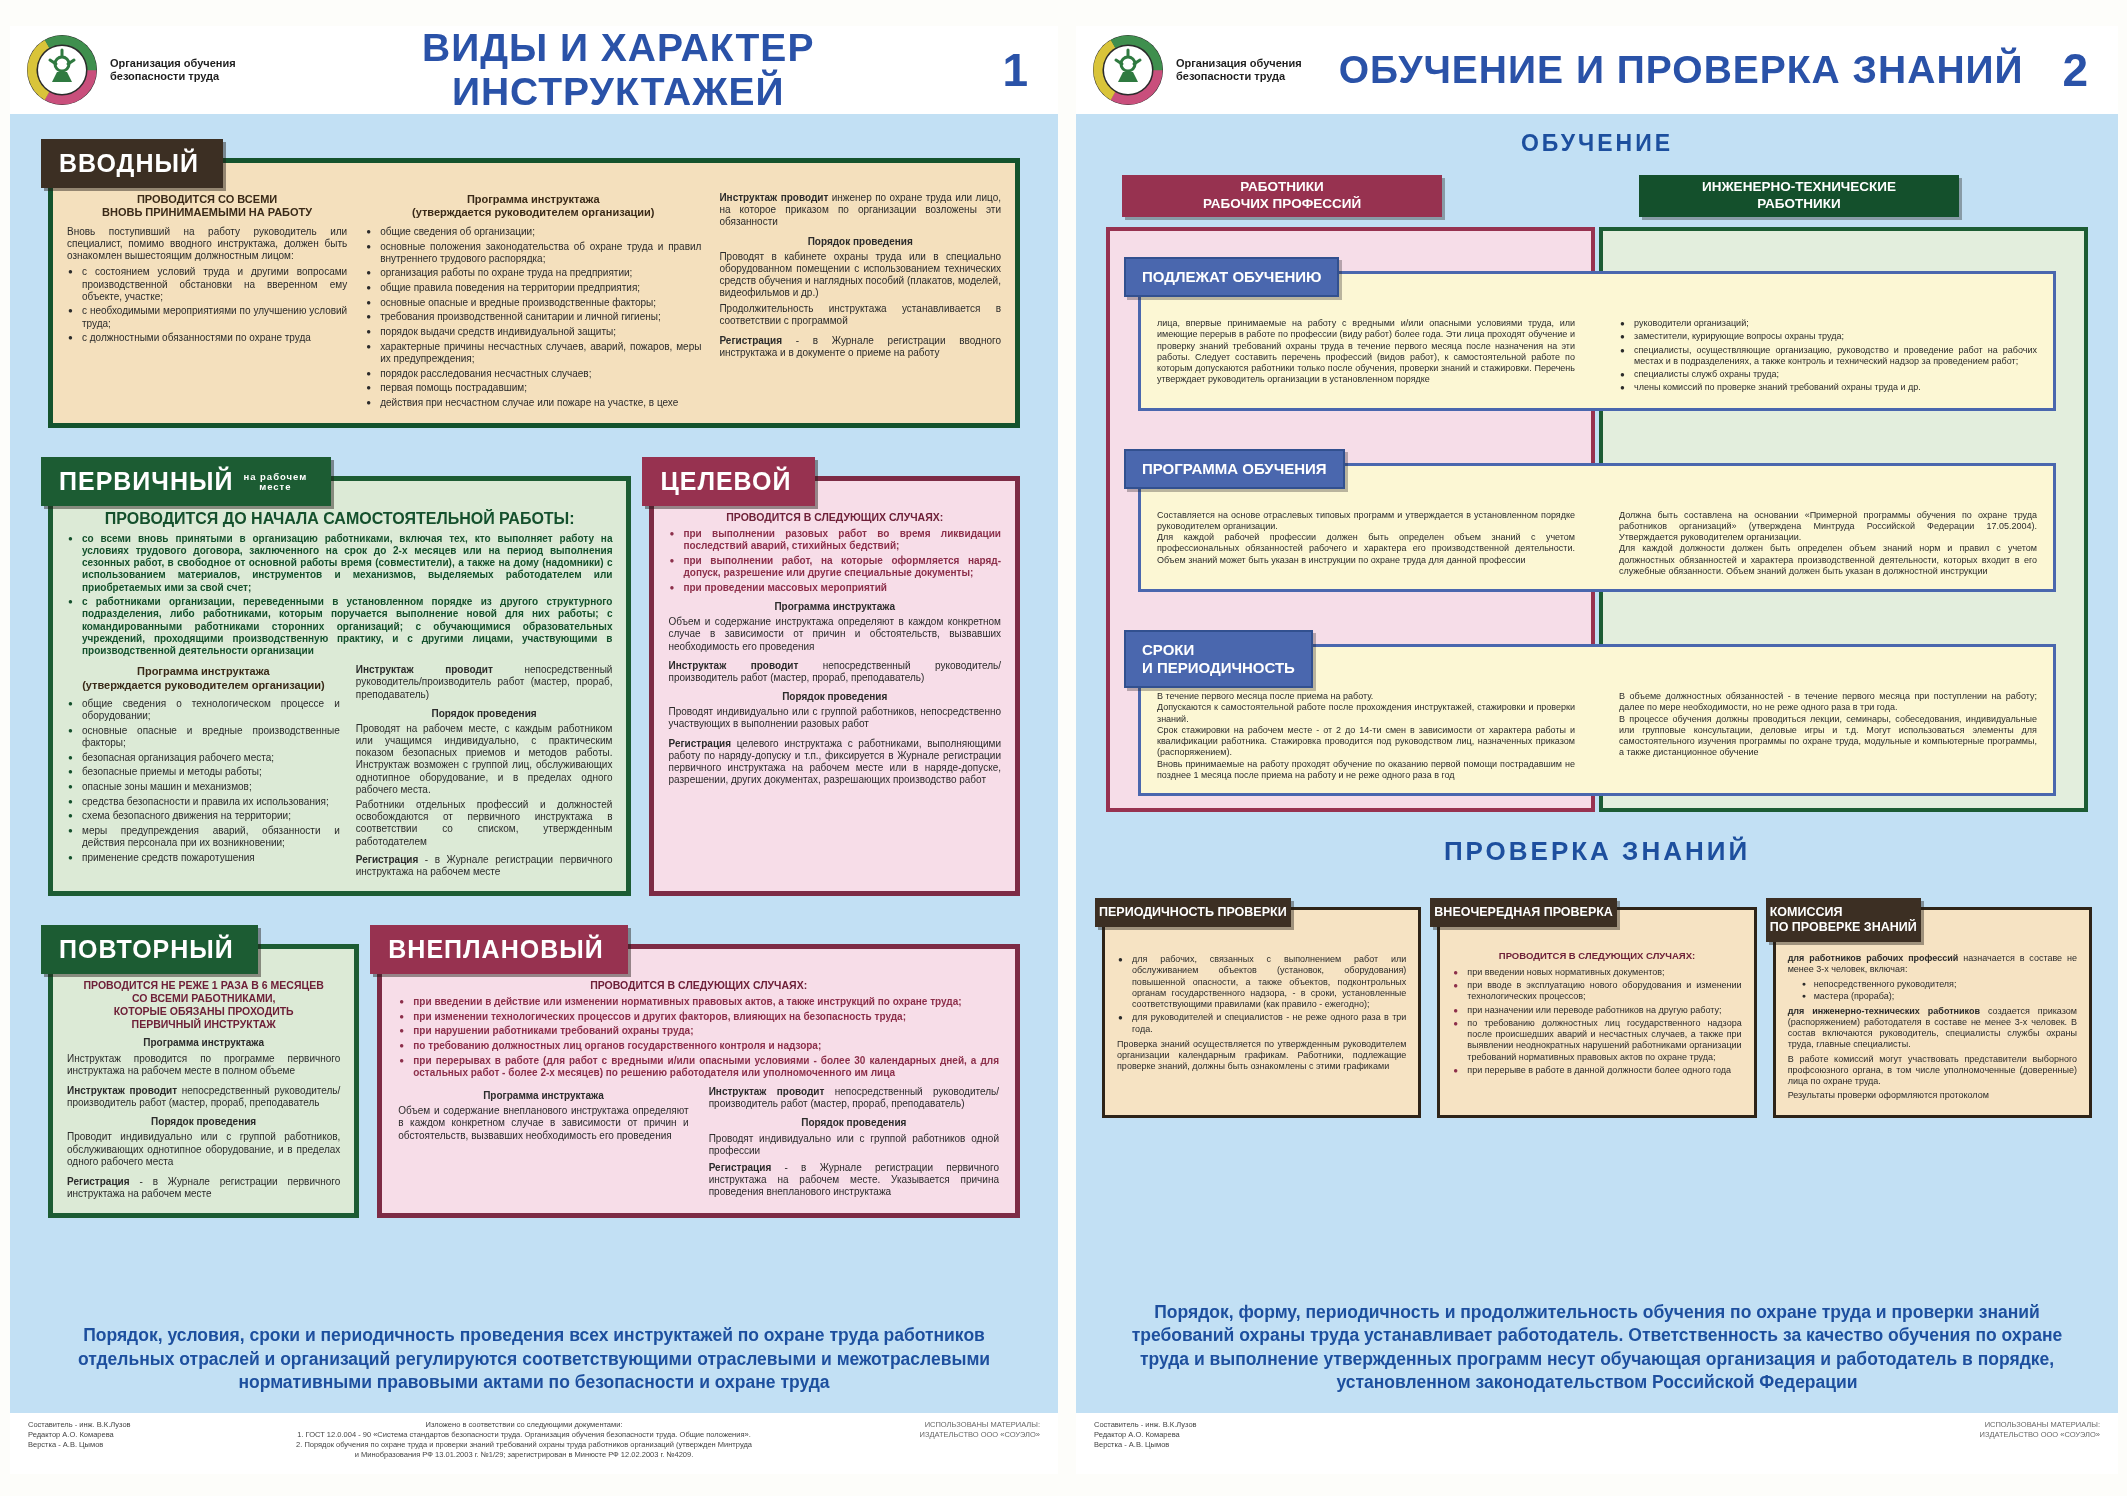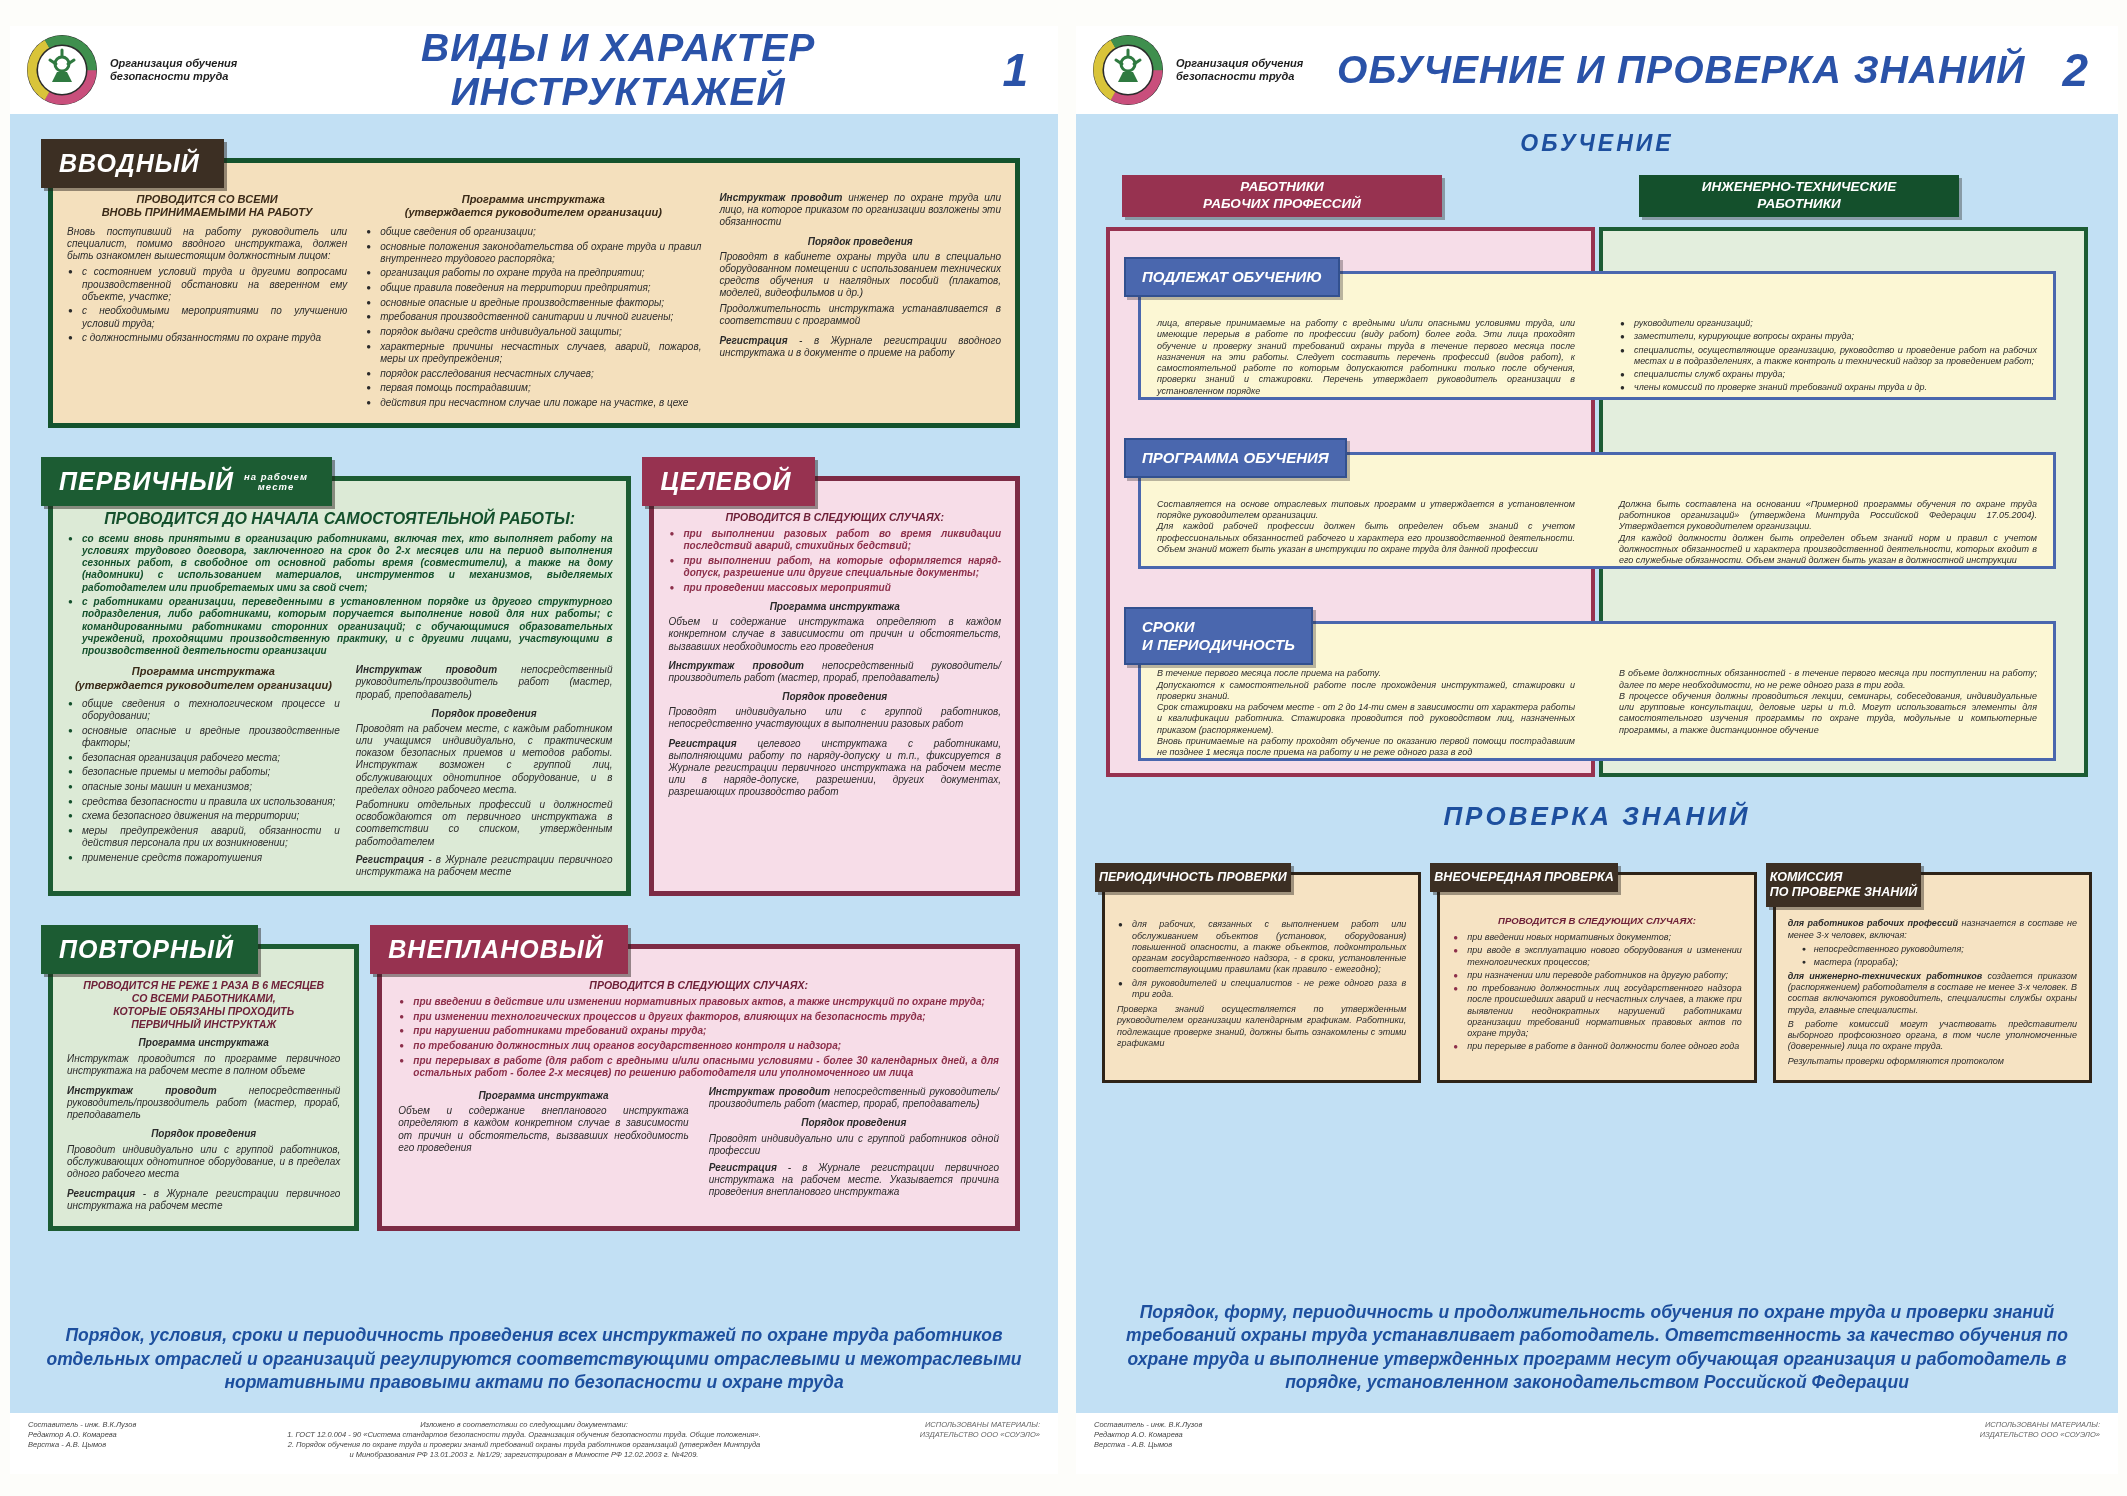--- a/index.html
+++ b/index.html
@@ -1,17 +1,17 @@
 <!DOCTYPE html>
 <html><head>
 <meta charset="utf-8">
 <style>
   html,body{margin:0;padding:0;background:#fff;font-family:"Liberation Sans",sans-serif;}
   #page{position:relative;width:2127px;height:1496px;background:#fdfdfa;overflow:hidden;}
-  .poster{position:absolute;top:26px;height:1448px;display:flex;flex-direction:column;font-style:italic;}
+  .poster{position:absolute;top:26px;height:1448px;display:flex;flex-direction:column;}
   #poster1{left:10px;width:1048px;}
   #poster2{left:1076px;width:1042px;}
   .phead{height:88px;display:flex;align-items:center;gap:12px;padding:0 16px;background:#fff;}
   .logo{width:72px;height:72px;flex:0 0 auto;}
   .brand{font-size:11px;font-weight:bold;color:#1e1e1e;line-height:1.15;width:128px;white-space:pre-line;}
   .ptitle{flex:1;text-align:center;font-size:39px;font-weight:bold;color:#2a52a8;letter-spacing:1px;}
   .pnum{font-size:46px;font-weight:bold;color:#2a52a8;padding:0 14px 0 4px;}
   .pbody{flex:1;background:#c2e0f4;padding:14px 12px 4px;display:flex;flex-direction:column;overflow:hidden;}
   .pfoot{height:54px;display:flex;align-items:flex-start;gap:27px;padding:7px 18px 0;background:#fff;}
   .ftxt{font-size:7.5px;color:#444;line-height:1.35;white-space:pre-line;}
@@ -57,21 +57,21 @@
   .grouptab{position:absolute;top:-18px;color:#fff;font-weight:bold;font-size:13.5px;text-align:center;
             padding:4px 10px;line-height:1.25;width:300px;z-index:2;white-space:pre-line;
             box-shadow:3px 3px 0 rgba(30,25,20,.35);}
   .gtabL{left:28px;background:#973250;}
   .gtabR{left:calc(50% + 42px);background:#14502c;}
   .yblock{position:relative;z-index:1;margin:0 44px 0;}
   .yblock + .yblock{margin-top:52px;}
   .btab{position:absolute;top:-14px;left:-14px;background:#4a67ae;border:2px solid #32508f;color:#fff;
         font-weight:bold;font-size:15px;padding:9px 16px;z-index:2;white-space:pre-line;line-height:1.2;
         box-shadow:3px 3px 0 rgba(30,25,30,.3);}
-  .ycontent{background:#fcf7d4;border:3px solid #4a67ae;padding:44px 16px 0;display:flex;gap:44px;}
+  .ycontent{background:#fcf7d4;border:3px solid #4a67ae;padding:44px 16px 12px;display:flex;gap:44px;}
   .ycol{flex:1;}
   .checkrow{display:flex;gap:16px;margin:30px 14px 0;align-items:stretch;}
   .cbox{position:relative;flex:1;background:#f6e3c3;border:3px solid #2e2418;padding:40px 12px 10px;}
   .ctab{position:absolute;top:-12px;left:-10px;background:#3c2f23;color:#fff;font-weight:bold;font-size:12.5px;
         padding:7px 4px;line-height:1.2;white-space:pre-line;box-shadow:3px 3px 0 rgba(30,25,20,.4);z-index:2;}
   .tiny{font-size:9px;line-height:1.25;color:#2b2b2b;text-align:justify;}
   .tiny ul.b li{margin-bottom:2px;}
   .blead{font-weight:bold;}
   .subul{margin:2px 0 2px 14px;padding-left:12px;list-style:none;}
   .subul li{position:relative;margin-bottom:1.5px;}

